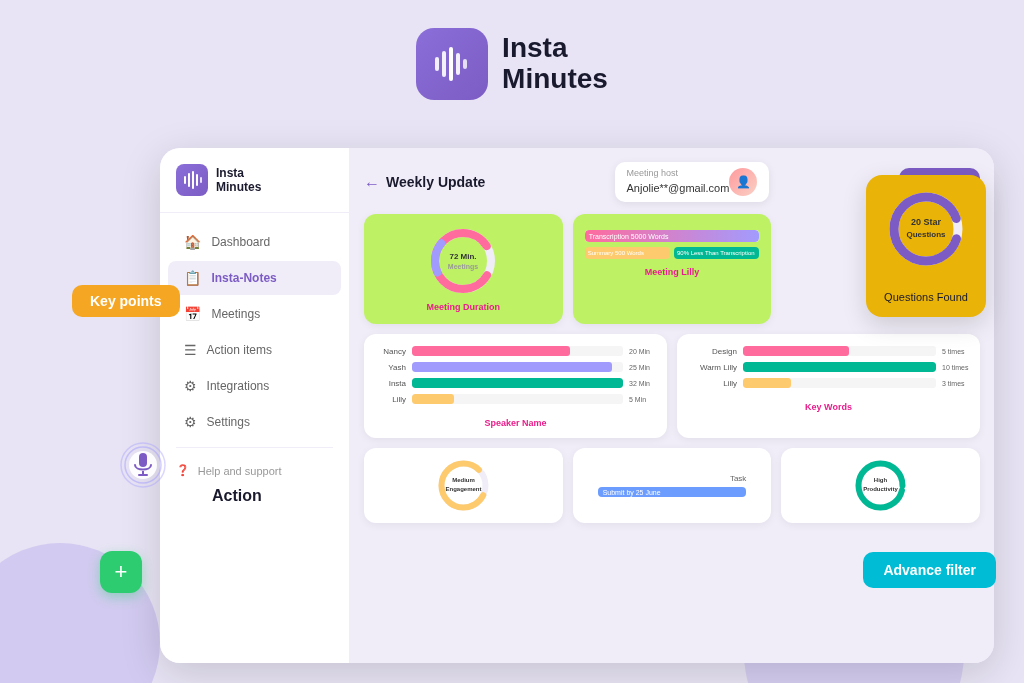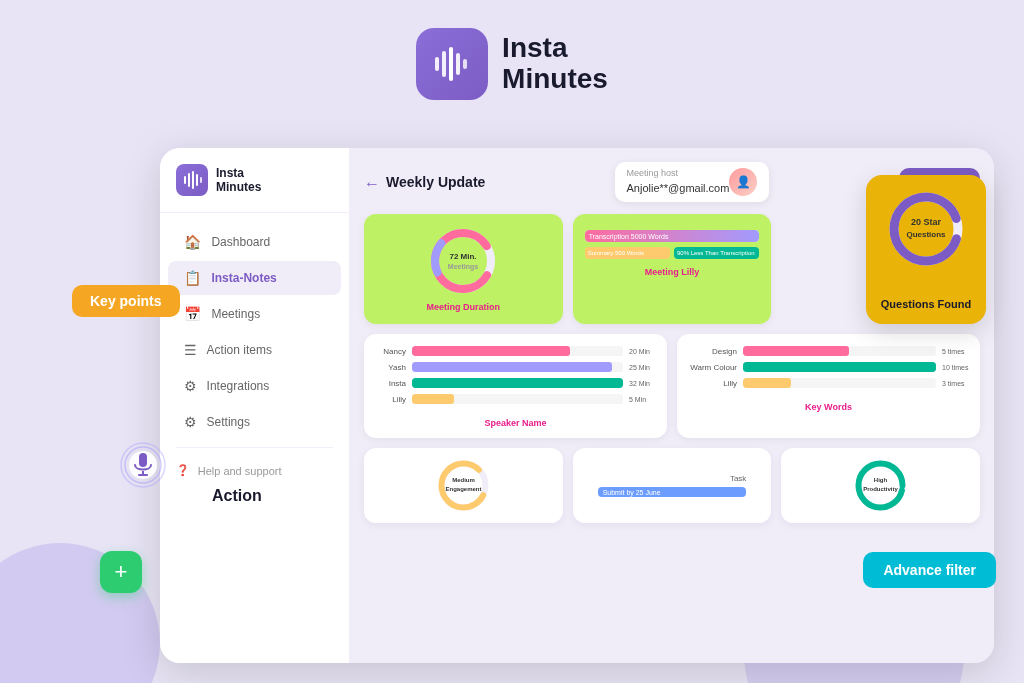--- a/index.html
+++ b/index.html
@@ -246,21 +246,21 @@
       right: 38px;
       width: 120px;
       background: #eab308;
       border-radius: 16px;
       padding: 14px;
       box-shadow: 0 8px 24px rgba(0,0,0,0.15);
       text-align: center;
       z-index: 10;
     }
     .questions-donut { width: 80px; height: 80px; margin: 0 auto 6px; }
-    .questions-found-text { font-size: 11px; font-weight: 700; color: #1a1a2e; margin-top: 19px; }
+    .questions-found-text { font-size: 11px; font-weight: 400; color: #1a1a2e; margin-top: 12px; }
 
     
     .charts-row {
       display: grid;
       grid-template-columns: 1fr 1fr;
       gap: 10px;
       margin-bottom: 10px;
     }
     .chart-card {
       background: white;
@@ -582,21 +582,21 @@
       <div class="chart-card">
         <div class="speaker-bars">
           <div class="keyword-row">
             <span class="keyword-name">Design</span>
             <div class="keyword-bar-track">
               <div class="keyword-bar-fill" style="width:55%; background:#ff6b9d;"></div>
             </div>
             <span class="speaker-bar-value">5 times</span>
           </div>
           <div class="keyword-row">
-            <span class="keyword-name">Warm Colour</span>
+            <span class="keyword-name">Warm Lilly</span>
             <div class="keyword-bar-track">
               <div class="keyword-bar-fill" style="width:100%; background:#00b894;"></div>
             </div>
             <span class="speaker-bar-value">10 times</span>
           </div>
           <div class="keyword-row">
             <span class="keyword-name">Lilly</span>
             <div class="keyword-bar-track">
               <div class="keyword-bar-fill" style="width:25%; background:#fdcb6e;"></div>
             </div>

